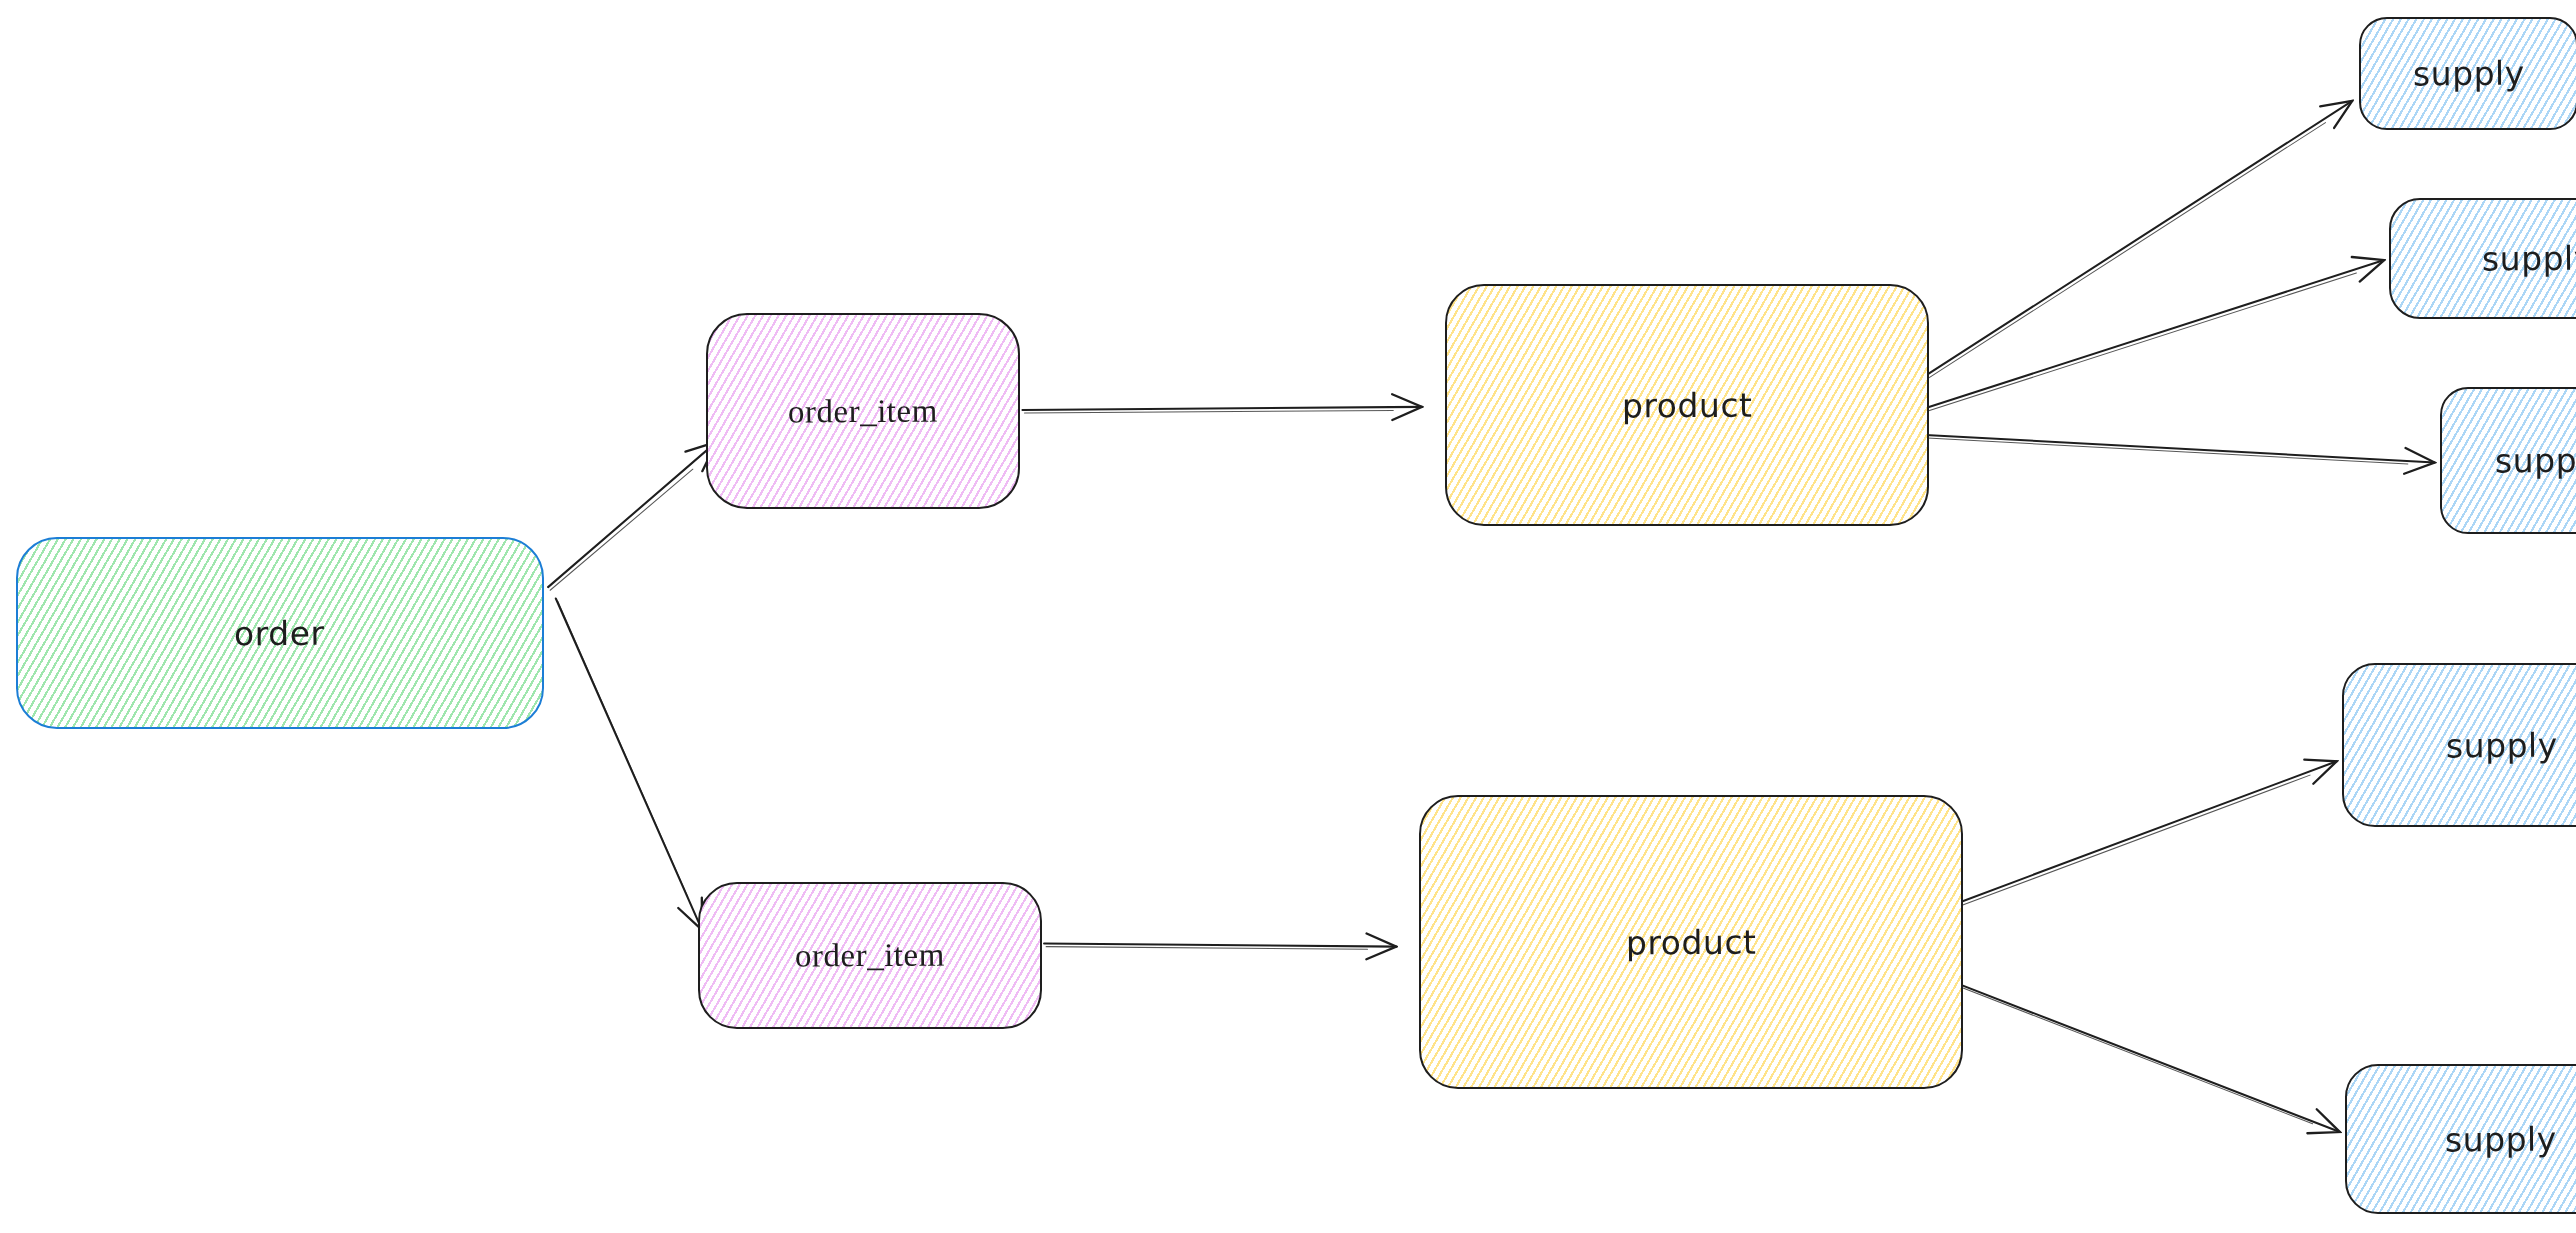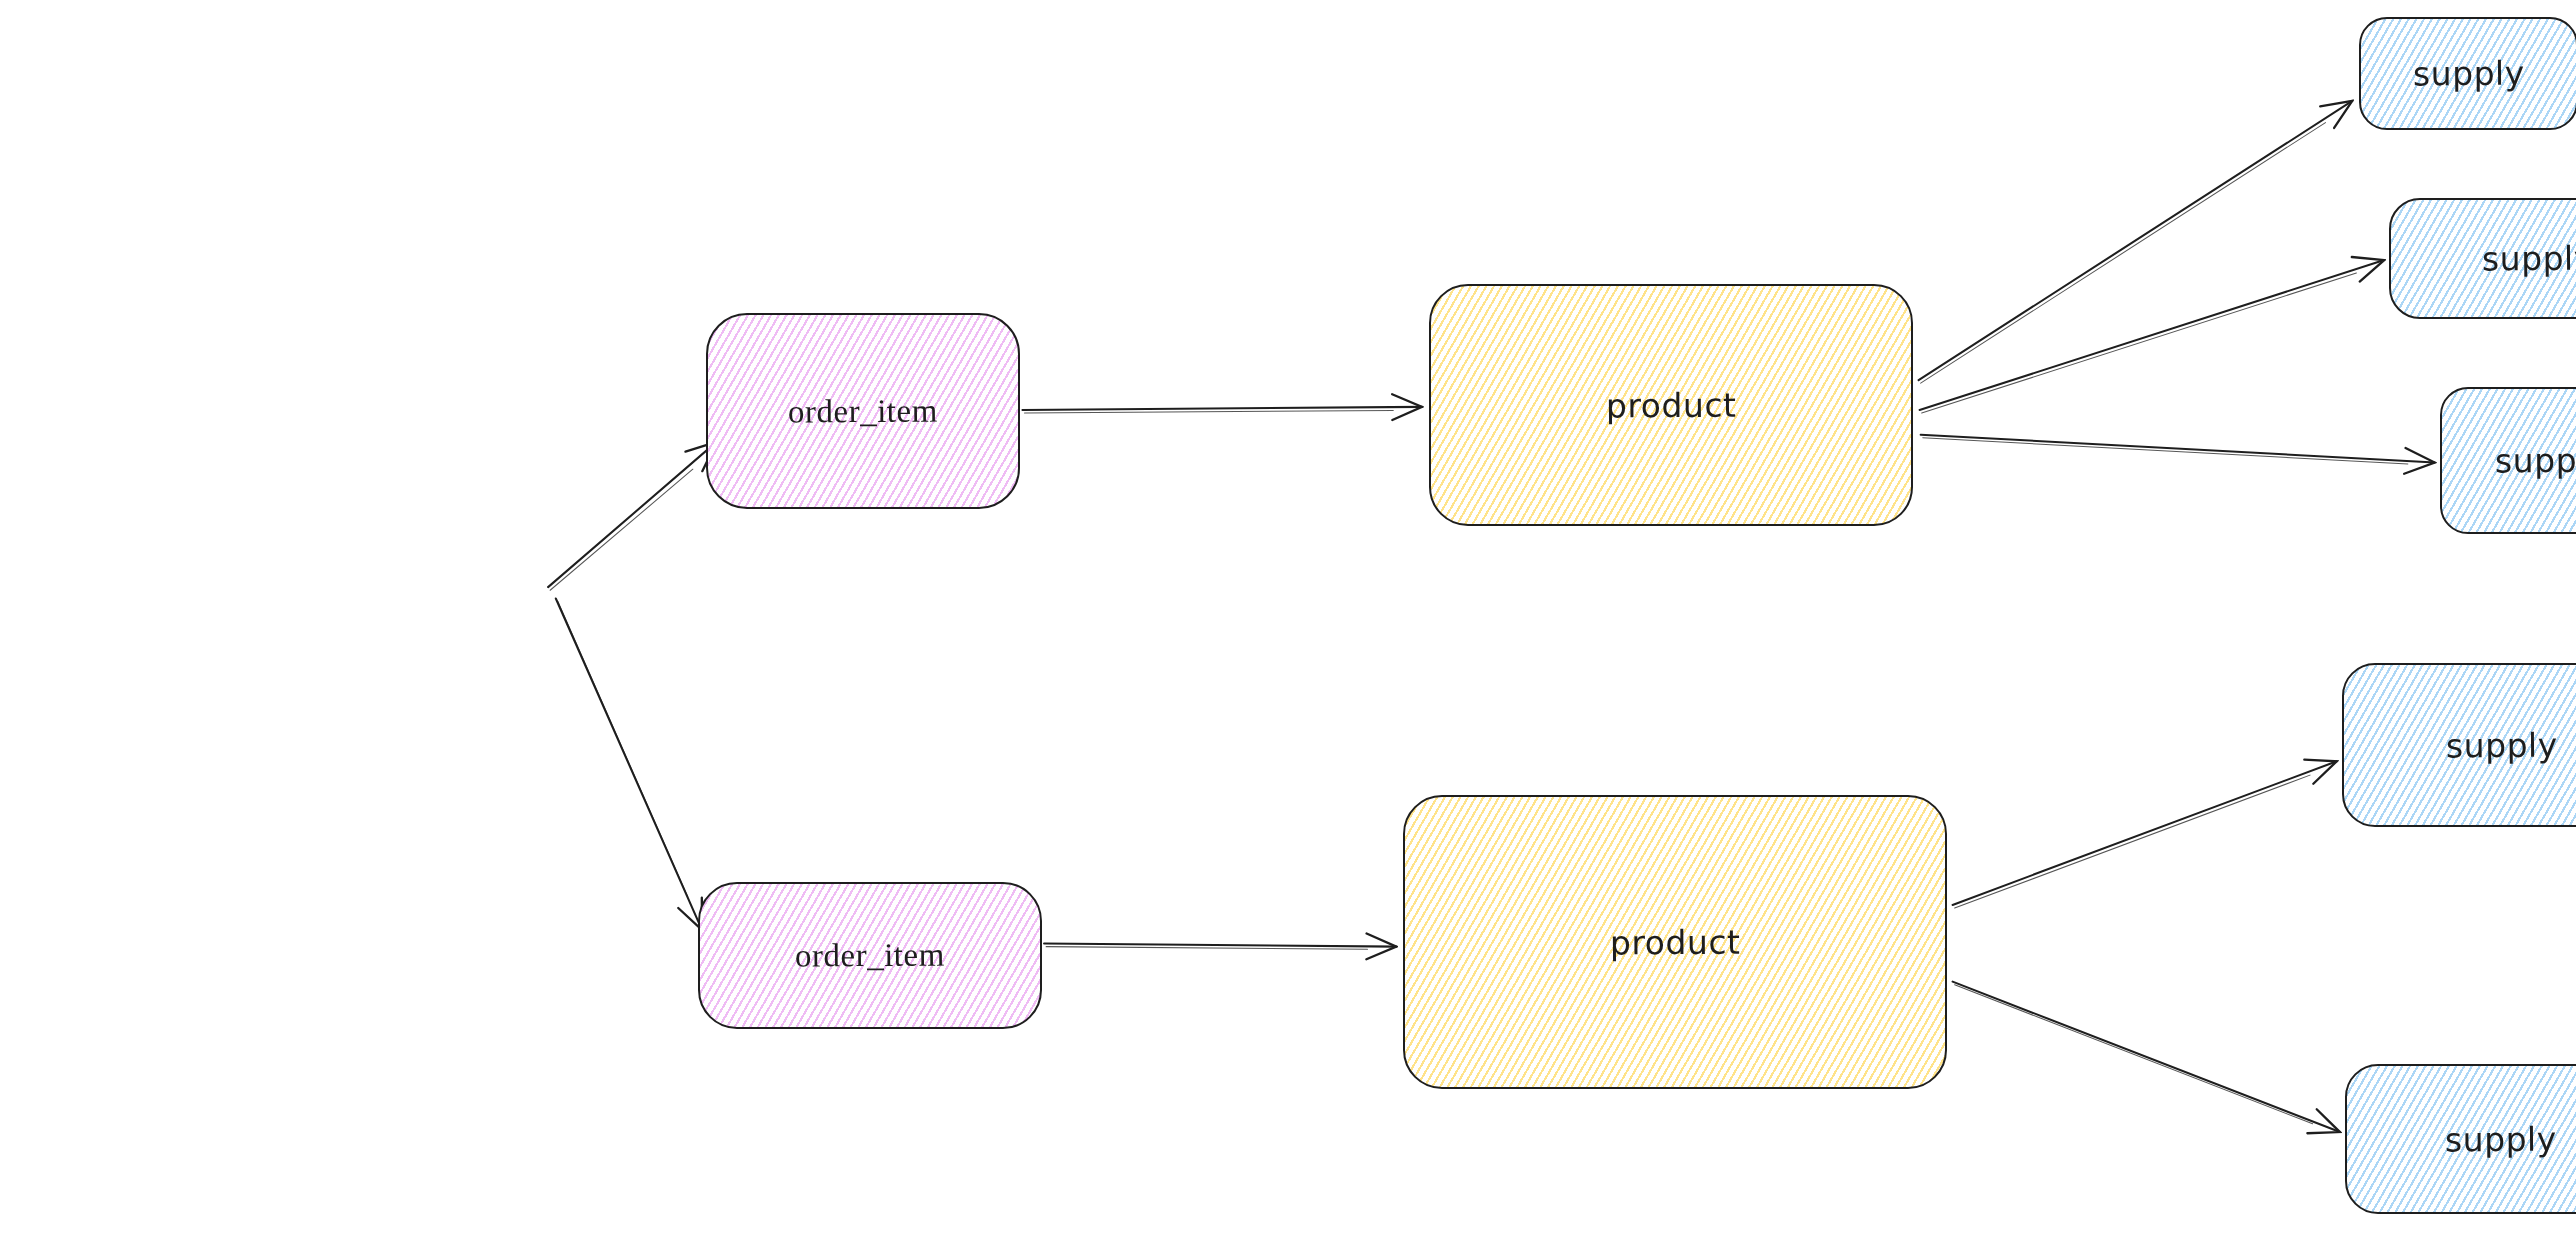--- a/index.html
+++ b/index.html
@@ -34,20 +34,21 @@
   .n-green {
     border-color: #1c7ed6;
     background-image: repeating-linear-gradient(120deg, #9fe6ae 0 2.1px, transparent 2.1px 6.7px);
   }
   .n-pink {
     background-image: repeating-linear-gradient(120deg, #efbcf4 0 2.1px, transparent 2.1px 6.7px);
     font-family: Liberation Serif, serif;
   }
   .n-yellow {
     background-image: repeating-linear-gradient(120deg, #ffe38a 0 2.1px, transparent 2.1px 6.7px);
+    margin-left: 16px;
   }
   .n-blue {
     background-image: repeating-linear-gradient(120deg, #abd6f6 0 2.1px, transparent 2.1px 6.7px);
   }
 
   
   #node-order        { left: 15.5px;   top: 537px; width: 528px; height: 192px; border-radius: 41px; }
   #node-order-item-1 { left: 706px; top: 313px;  width: 314px;  height: 196px; border-radius: 41px; }
   #node-order-item-2 { left: 698px; top: 882px; width: 344px;  height: 147px; border-radius: 39px; }
   #node-product-1    { left: 1429px; top: 284px;  width: 484px;  height: 242px; border-radius: 39px; }
@@ -89,20 +90,23 @@
     <line class="edge" x1="1078" y1="1162" x2="1362" y2="1806" marker-end="url(#arrow-open)"></line>
     <line class="edge" x1="1984" y1="796" x2="2760" y2="790" marker-end="url(#arrow-open)"></line>
     <line class="edge" x1="2026" y1="1832" x2="2710" y2="1838" marker-end="url(#arrow-open)"></line>
     <line class="edge" x1="3724" y1="738" x2="4566" y2="196" marker-end="url(#arrow-open)"></line>
     <line class="edge" x1="3726" y1="796" x2="4628" y2="505" marker-end="url(#arrow-open)"></line>
     <line class="edge" x1="3728" y1="844" x2="4726" y2="898" marker-end="url(#arrow-open)"></line>
     <line class="edge" x1="3790" y1="1757" x2="4536" y2="1478" marker-end="url(#arrow-open)"></line>
     <line class="edge" x1="3790" y1="1906" x2="4542" y2="2198" marker-end="url(#arrow-open)"></line>
   </svg>
 
+  <div class="node n-green" id="node-order">
+    <span class="label">order</span>
+  </div>
 
   <div class="node n-pink" id="node-order-item-1">
     <span class="label">order_item</span>
   </div>
 
   <div class="node n-pink" id="node-order-item-2">
     <span class="label">order_item</span>
   </div>
 
   <div class="node n-yellow" id="node-product-1">

